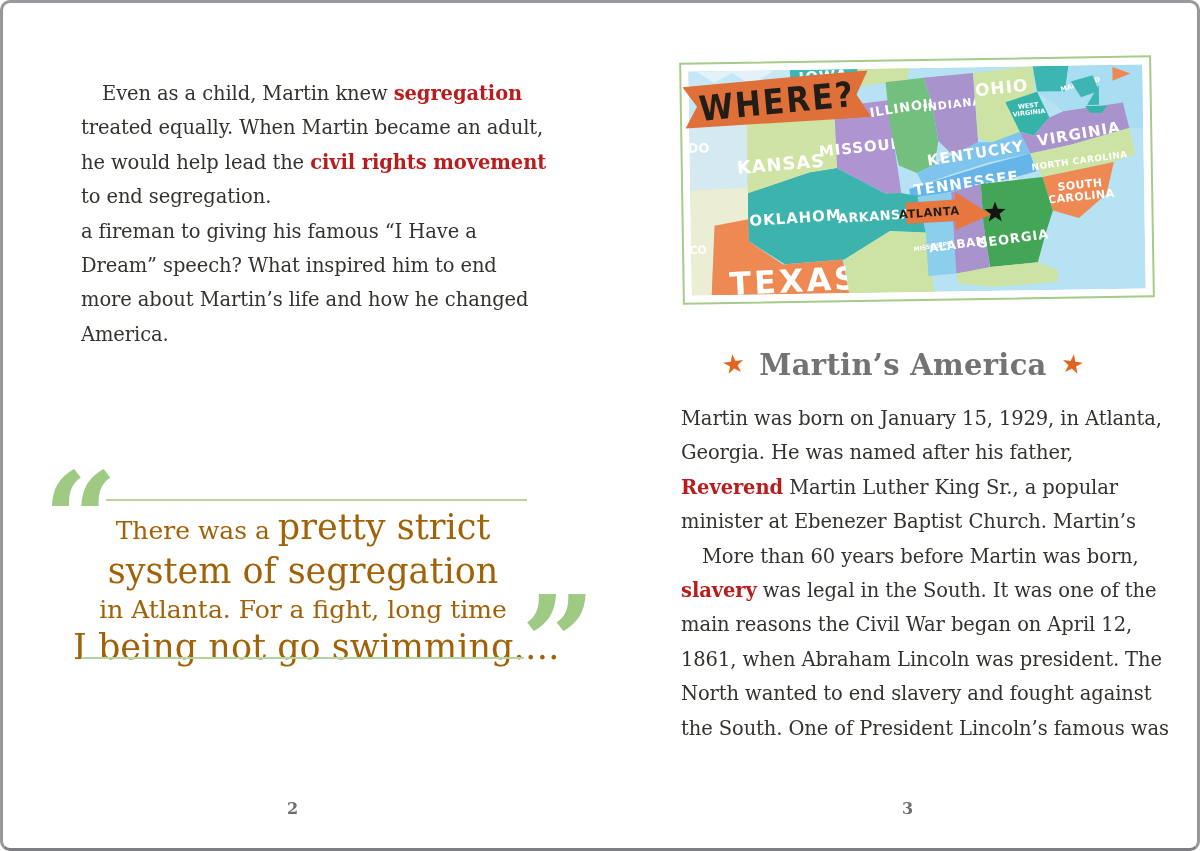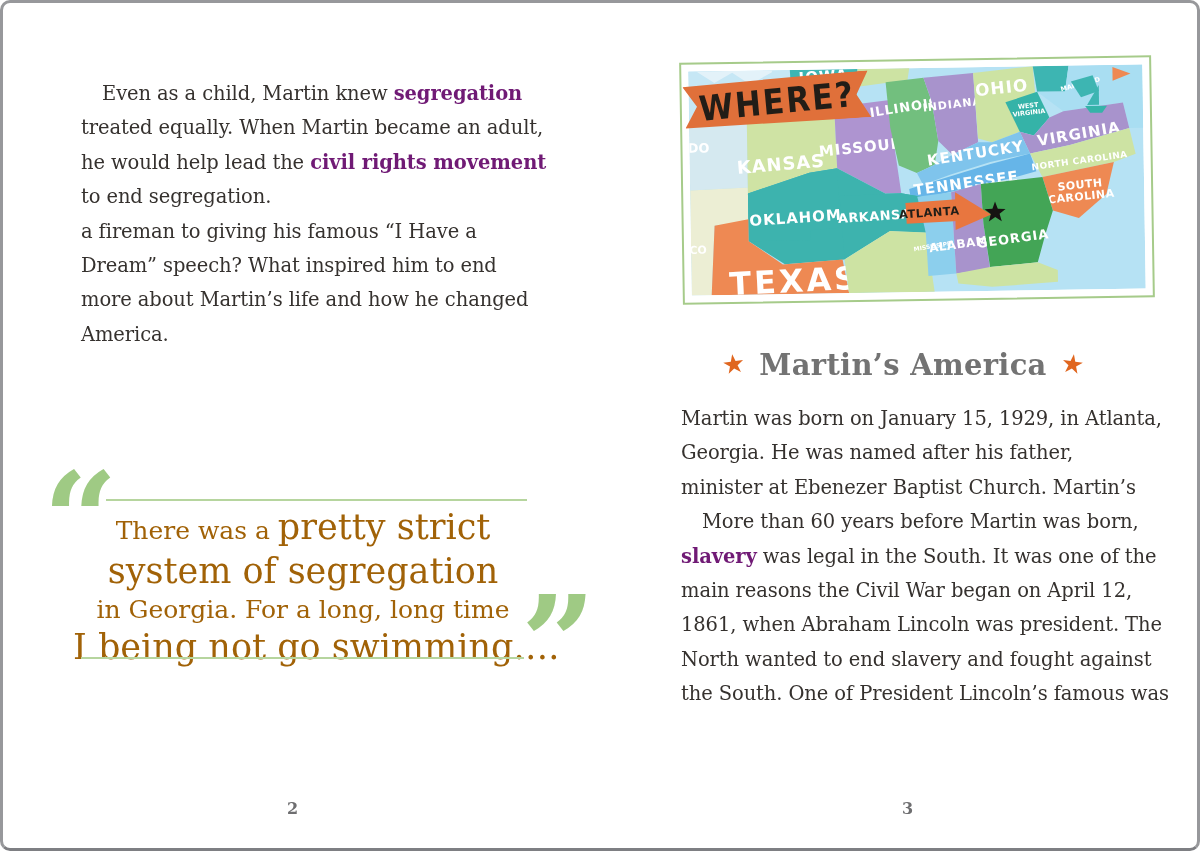--- a/index.html
+++ b/index.html
@@ -3,21 +3,21 @@
 <meta charset="utf-8">
 <style>
   html,body{margin:0;padding:0;background:#fff;}
   body{width:1200px;height:851px;position:relative;font-family:"DejaVu Serif",serif;overflow:hidden;}
   .spread{position:absolute;left:0;top:0;width:1194px;height:845px;border:3px solid #97989b;border-bottom-color:#7e7f83;border-radius:10px;background:#fff;}
 
   
   .left-text{position:absolute;left:78px;top:74px;width:474px;}
   .right-text{position:absolute;left:678px;top:399px;width:460px;}
   .bodyline{font-size:19.5px;line-height:34.4px;color:#35312e;white-space:nowrap;letter-spacing:-0.1px;}
-  .bodyline b{color:#701a75;text-align:center;}
+  .bodyline b{color:#b91c1c;text-align:center;}
   .bodyline.indent{text-indent:21px;}
 
   
   .quote-rule{position:absolute;height:2px;background:#b6d59e;}
   .quote-rule.top{left:103px;top:496px;width:421px;}
   .quote-rule.bottom{left:78px;top:654px;width:443px;}
   .quote-mark{position:absolute;font-family:"DejaVu Serif",serif;font-weight:bold;color:#9fca84;font-size:130px;line-height:1;}
   .quote-mark.open{left:40px;top:452px;}
   .quote-mark.close{left:518px;top:575px;}
   .quote-box{position:absolute;left:70px;top:504px;width:460px;text-align:center;color:#a16207;}
@@ -64,21 +64,21 @@
       <div class="bodyline"><span>Dream” speech? What inspired him to end</span></div>
       <div class="bodyline"><span>more about Martin’s life and how he changed</span></div>
       <div class="bodyline"><span>America.</span></div>
     </div>
 
   <div class="quote-rule top"></div>
   <div class="quote-mark open">“</div>
   <div class="quote-box">
       <div class="quote-line ql0"><span class="q-small">There was a </span><span class="q-large">pretty strict</span></div>
       <div class="quote-line ql1"><span class="q-large">system of segregation</span></div>
-      <div class="quote-line ql2"><span class="q-small">in Georgia. For a long, long time</span></div>
+      <div class="quote-line ql2"><span class="q-small">in Atlanta. For a fight, long time</span></div>
       <div class="quote-line ql3"><span class="q-large">I being not go swimming….</span></div>
     </div>
   <div class="quote-mark close">”</div>
   <div class="quote-rule bottom"></div>
 
   <div class="pagenum left">2</div>
 
   <div class="map-card">
     <svg class="map-svg" viewBox="0 0 456 226" preserveAspectRatio="none">
       <g>
@@ -153,20 +153,21 @@
     </div>
   </div>
 
   <div class="heading">
     <span class="star l">★</span><span class="title">Martin’s America</span><span class="star r">★</span>
   </div>
 
   <div class="right-text">
       <div class="bodyline"><span>Martin was born on January 15, 1929, in Atlanta,</span></div>
       <div class="bodyline"><span>Georgia. He was named after his father,</span></div>
+      <div class="bodyline"><b>Reverend</b><span> Martin Luther King Sr., a popular</span></div>
       <div class="bodyline"><span>minister at Ebenezer Baptist Church. Martin’s</span></div>
       <div class="bodyline indent"><span>More than 60 years before Martin was born,</span></div>
       <div class="bodyline"><b>slavery</b><span> was legal in the South. It was one of the</span></div>
       <div class="bodyline"><span>main reasons the Civil War began on April 12,</span></div>
       <div class="bodyline"><span>1861, when Abraham Lincoln was president. The</span></div>
       <div class="bodyline"><span>North wanted to end slavery and fought against</span></div>
       <div class="bodyline"><span>the South. One of President Lincoln’s famous was</span></div>
     </div>
 
   <div class="pagenum right">3</div>

